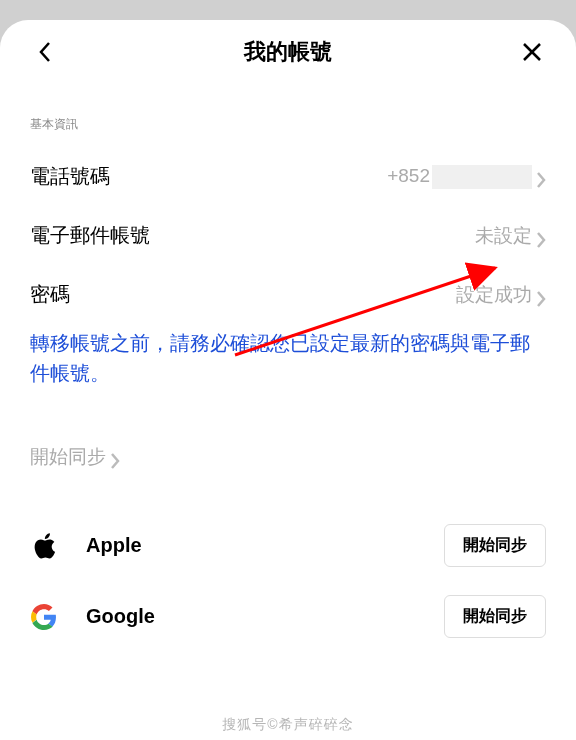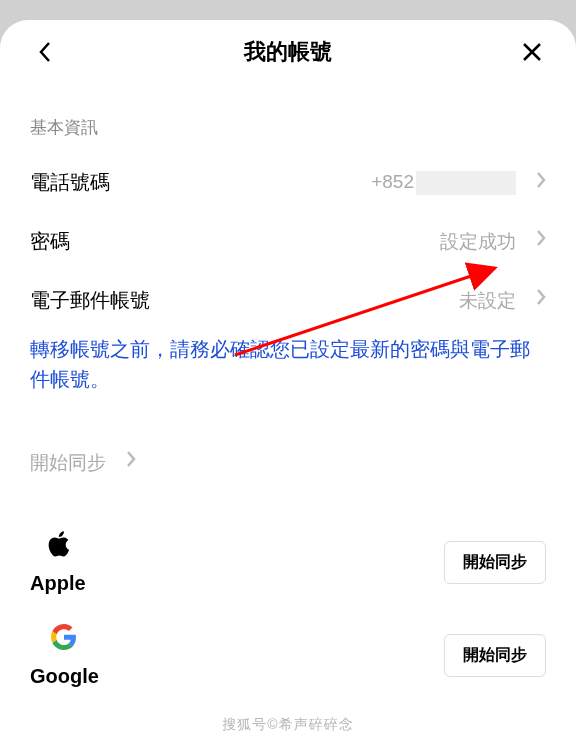--- a/index.html
+++ b/index.html
@@ -41,40 +41,40 @@
       stroke: #000;
       stroke-width: 2.5;
       fill: none;
     }
     .title {
       font-size: 22px;
       font-weight: 700;
       color: #000;
     }
     .section-label {
-      font-size: 17px;
+      font-size: 12px;
       color: #888;
       padding: 28px 30px 14px;
     }
     .row {
       display: flex;
       align-items: center;
       justify-content: space-between;
       padding: 16px 30px;
       cursor: pointer;
     }
     .row-label {
       font-size: 20px;
       font-weight: 400;
       color: #000;
     }
     .row-value {
       display: flex;
-      align-items: flex-start;
-      gap: 20px;
+      align-items: flex-end;
+      gap: 4px;
     }
     .value-text {
       font-size: 19px;
       color: #aaa;
     }
     .chevron {
       display: inline-flex;
     }
     .chevron svg {
       stroke: #bbb;
@@ -97,22 +97,21 @@
     }
     .sync-row {
       display: flex;
       align-items: center;
       justify-content: space-between;
       padding: 14px 30px;
     }
     .sync-left {
       display: flex;
       align-items: center;
-      gap: 14px;
-      flex-direction: column;
+      gap: 28px;
     }
     .sync-icon {
       width: 28px;
       height: 28px;
       display: flex;
       align-items: center;
       justify-content: center;
     }
     .sync-label {
       font-size: 20px;
@@ -178,35 +177,35 @@
       <span class="value-text"><span>+852</span><span class="masked"></span></span>
       <span class="chevron">
           <svg width="10" height="18" viewBox="0 0 10 18">
             <polyline points="2,2 8,9 2,16"></polyline>
           </svg>
         </span>
     </div>
   </div>
 
   <div class="row">
+    <div class="row-label">電子郵件帳號</div>
+    <div class="row-value">
+      <span class="value-text">未設定</span>
+      <span class="chevron">
+          <svg width="10" height="18" viewBox="0 0 10 18">
+            <polyline points="2,2 8,9 2,16"></polyline>
+          </svg>
+        </span>
+    </div>
+  </div>
+
+  <div class="row">
     <div class="row-label">密碼</div>
     <div class="row-value">
       <span class="value-text">設定成功</span>
-      <span class="chevron">
-          <svg width="10" height="18" viewBox="0 0 10 18">
-            <polyline points="2,2 8,9 2,16"></polyline>
-          </svg>
-        </span>
-    </div>
-  </div>
-
-  <div class="row">
-    <div class="row-label">電子郵件帳號</div>
-    <div class="row-value">
-      <span class="value-text">未設定</span>
       <span class="chevron">
           <svg width="10" height="18" viewBox="0 0 10 18">
             <polyline points="2,2 8,9 2,16"></polyline>
           </svg>
         </span>
     </div>
   </div>
 
   <div class="note">轉移帳號之前，請務必確認您已設定最新的密碼與電子郵件帳號。</div>
 

